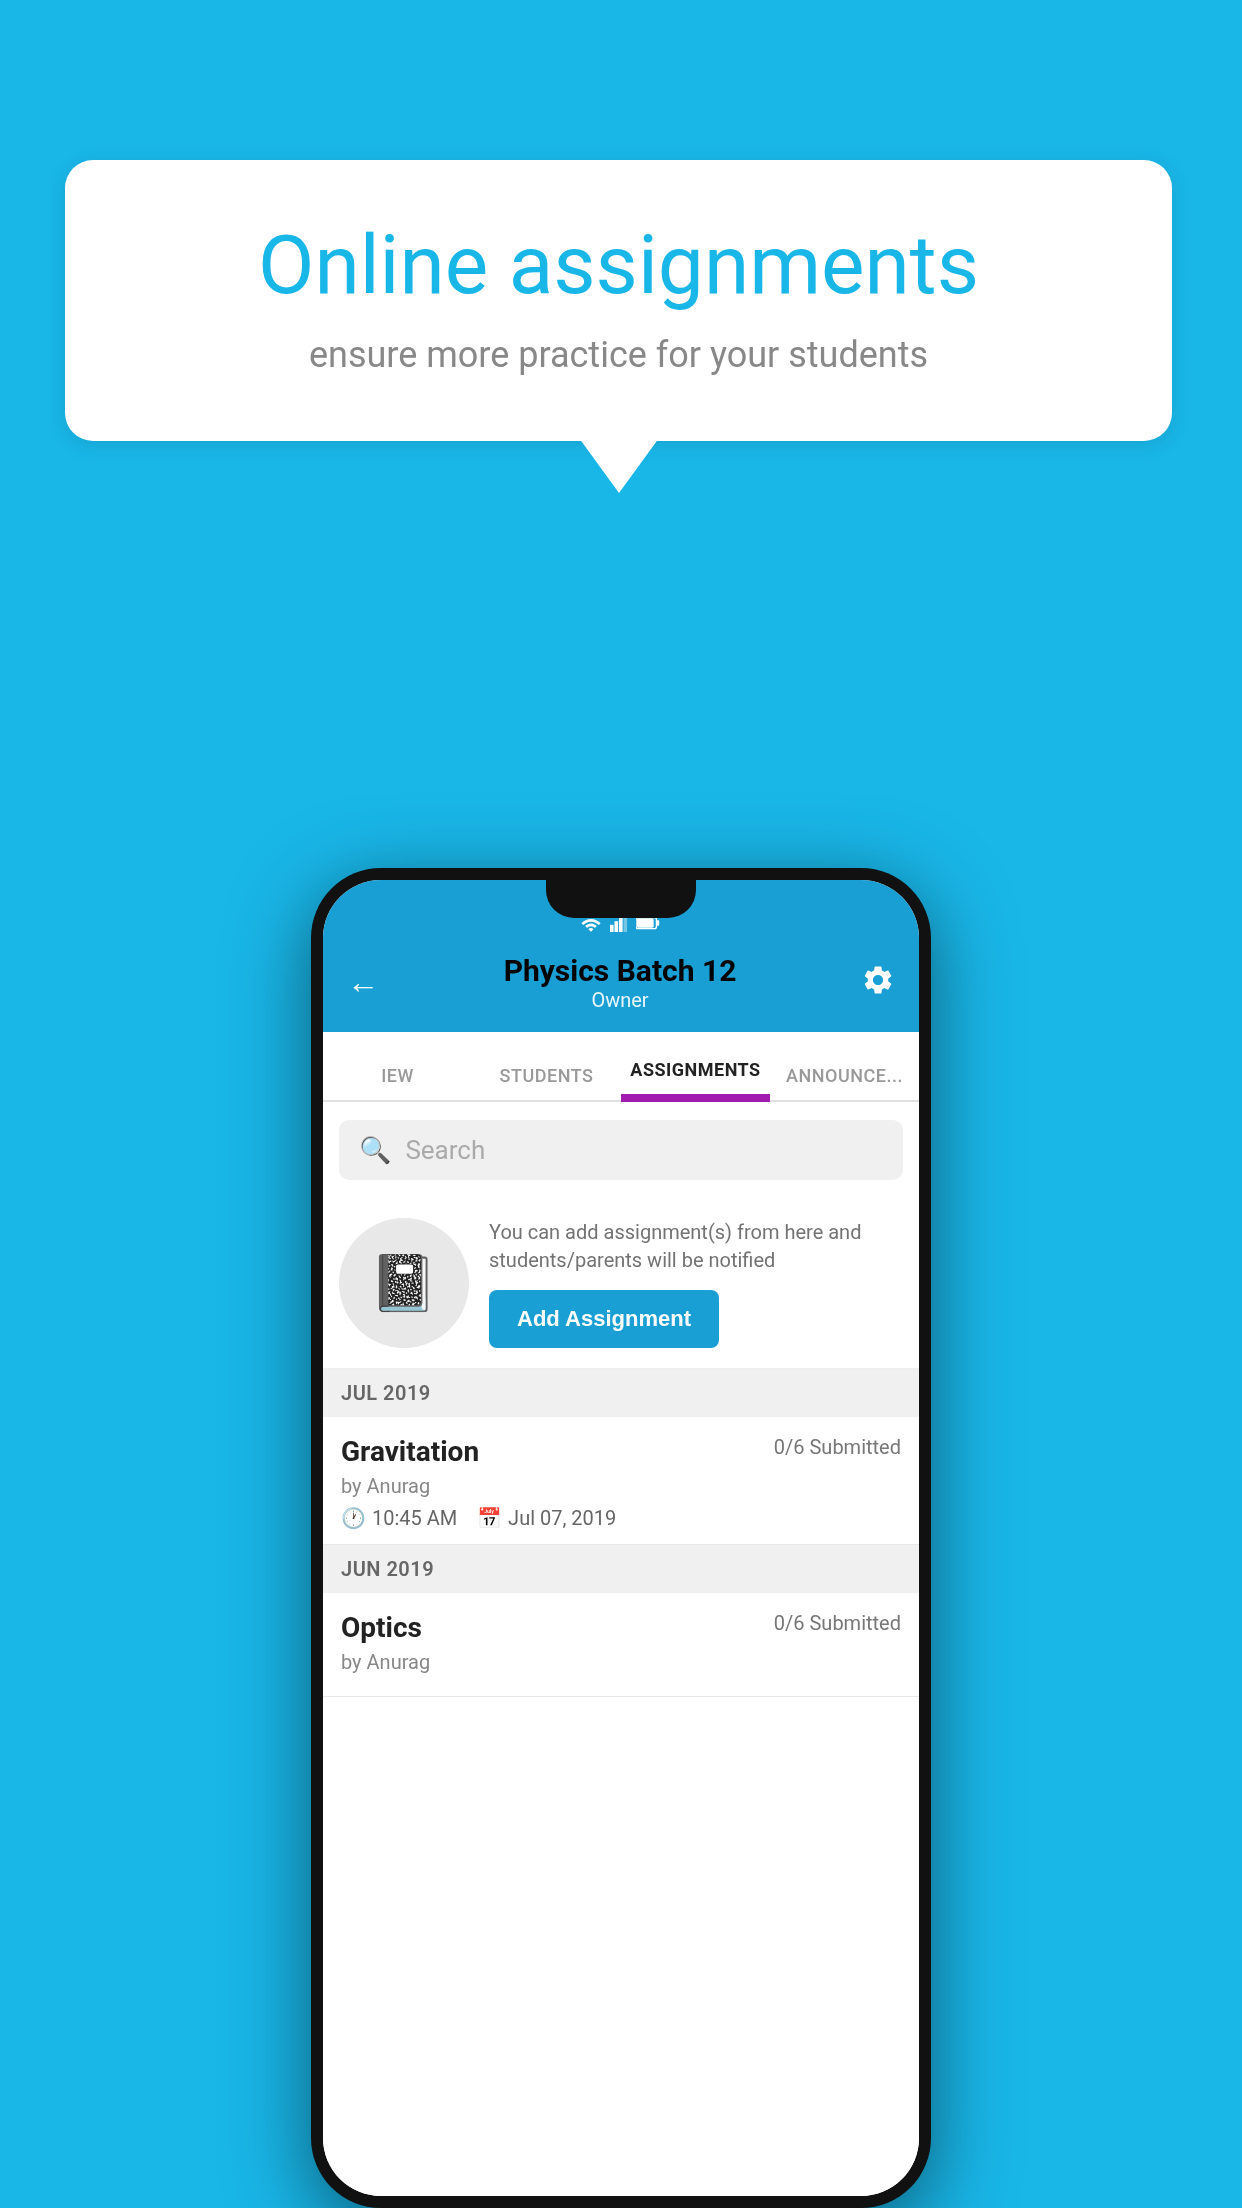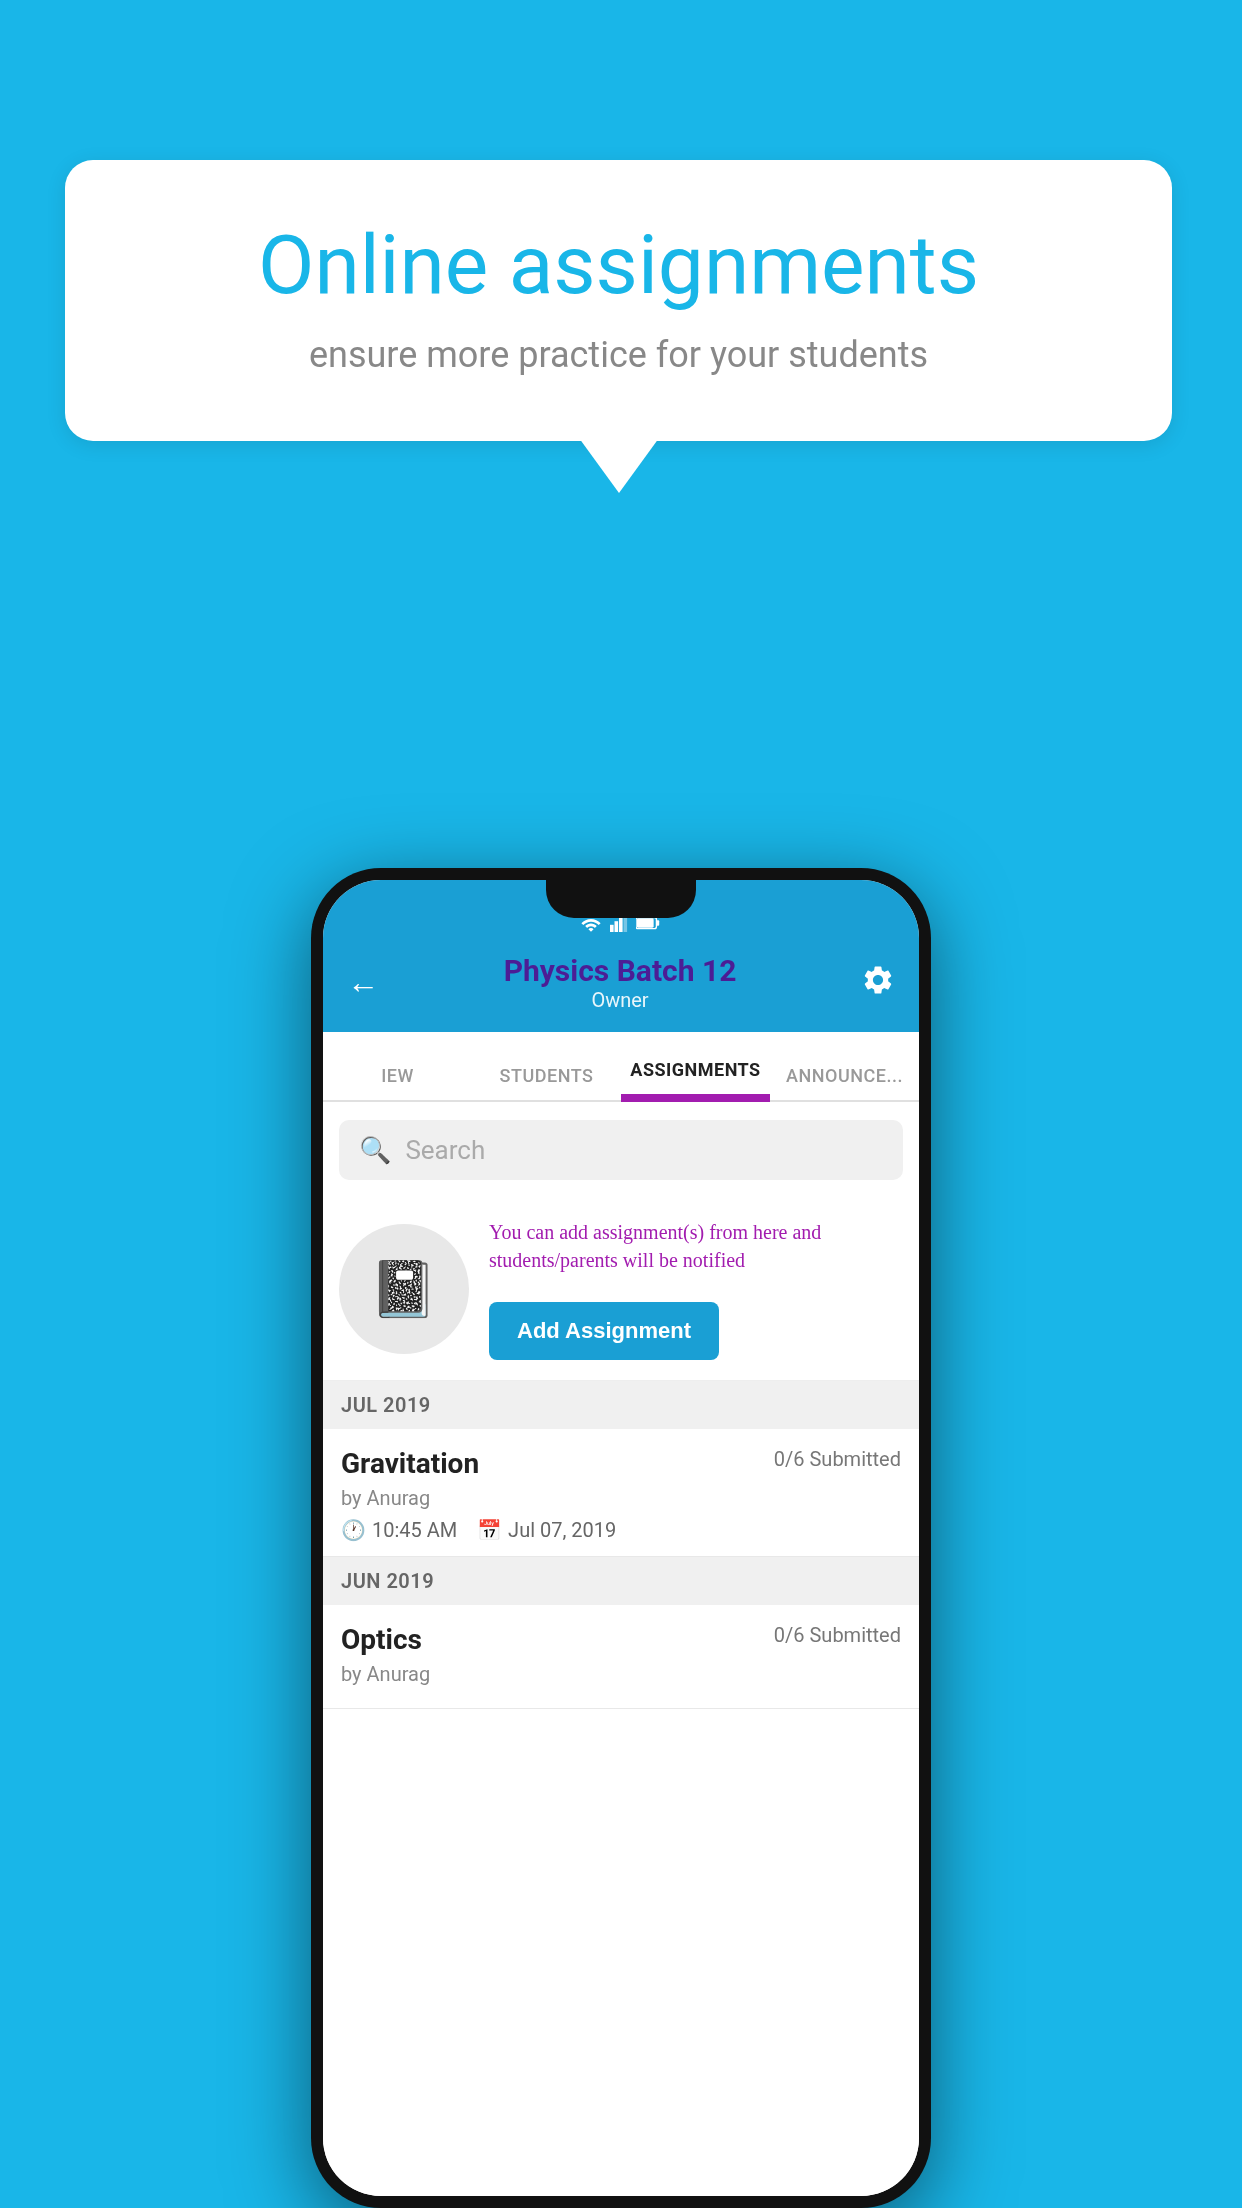--- a/index.html
+++ b/index.html
@@ -142,21 +142,21 @@
       color: white;
       font-size: 32px;
       cursor: pointer;
     }
 
     .header-title-block {
       text-align: center;
     }
 
     .header-title {
-      color: #4c1d95;
+      color: #000000;
       font-size: 30px;
       font-weight: 700;
     }
 
     .header-subtitle {
       color: rgba(255,255,255,0.9);
       font-size: 20px;
     }
 
     
@@ -247,24 +247,23 @@
     .notebook-icon {
       font-size: 55px;
     }
 
     .promo-text-block {
       flex: 1;
     }
 
     .promo-description {
       font-size: 20px;
-      color: #a21caf;
+      color: #737373;
       line-height: 1.4;
-      margin-bottom: 28px;
-      font-family: Liberation Serif, serif;
+      margin-bottom: 16px;
     }
 
     .add-assignment-btn {
       background: #1a9fd4;
       color: white;
       border: none;
       border-radius: 8px;
       padding: 16px 28px;
       font-size: 22px;
       font-weight: 600;

